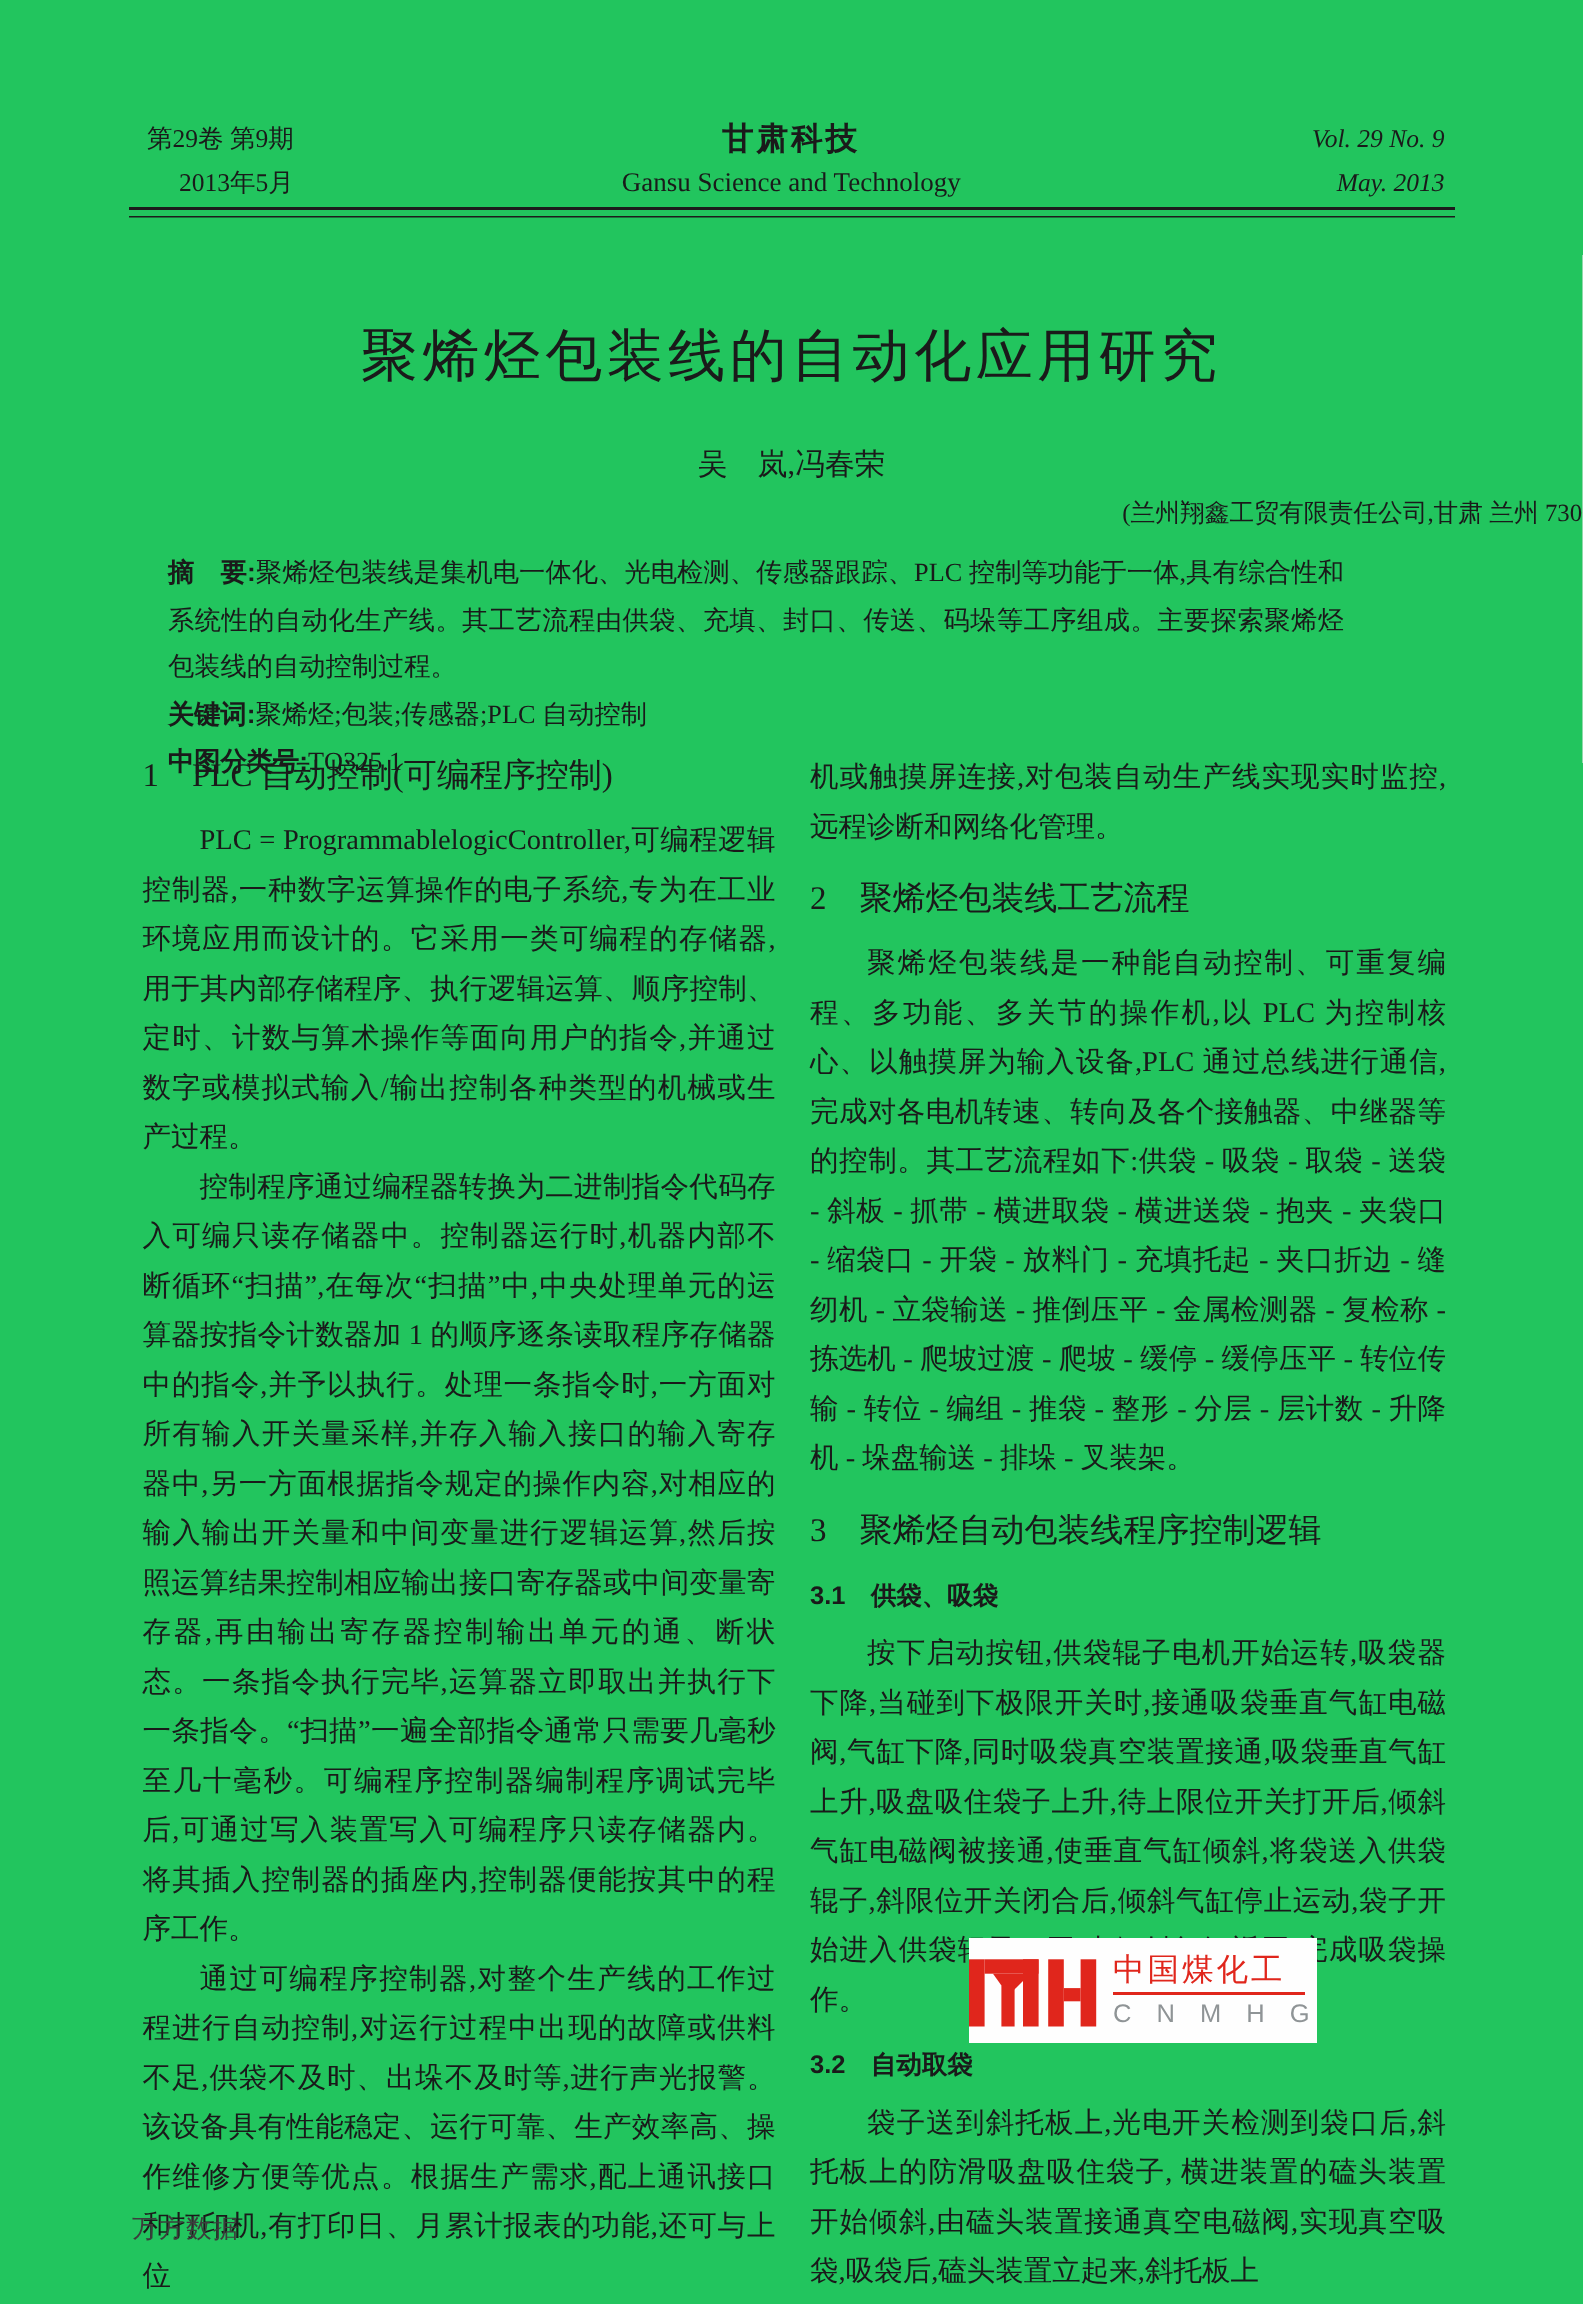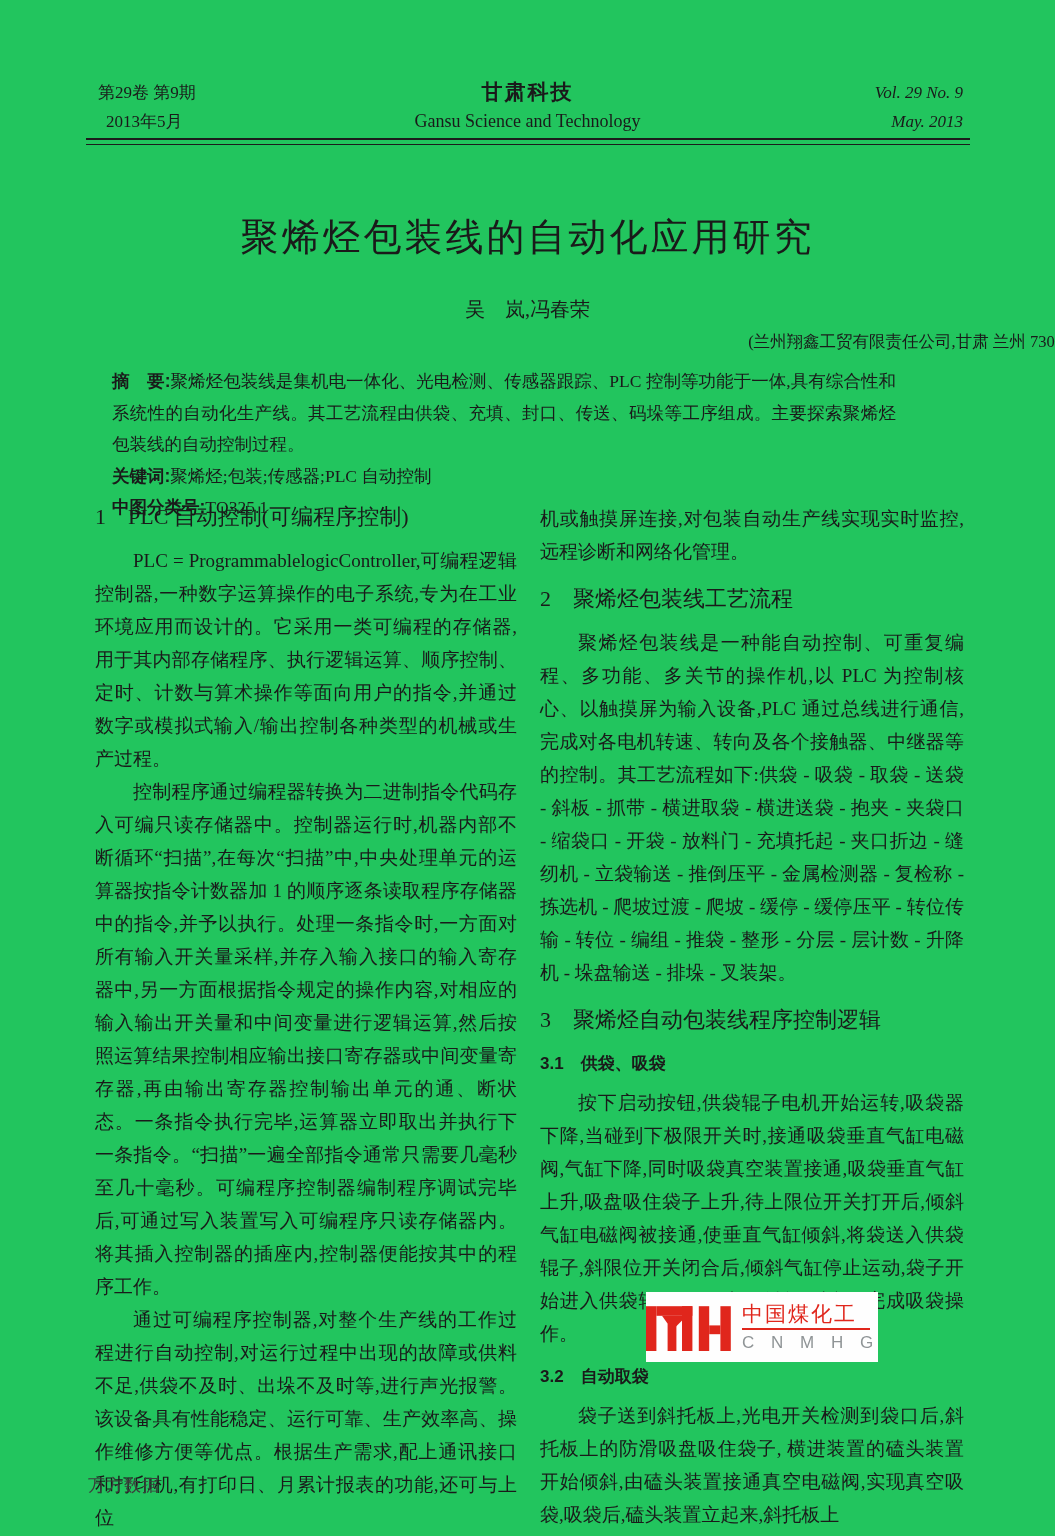--- a/index.html
+++ b/index.html
@@ -8,21 +8,21 @@
     width:1055px;height:1536px;
     margin:0 auto;
     background:#22c55e;
     font-family:"Liberation Serif","DejaVu Serif",serif;
     color:#1a1a1a;
     overflow:hidden;
   }
   
   .jheader{position:absolute;top:78px;left:0;width:100%;height:58px;}
   .jh-left{position:absolute;left:98px;top:0;font-size:17px;line-height:29px;}
-  .jh-left .l2{padding-left:8px;}
+  .jh-left .l2{padding-left:8px;text-align:right;}
   .jh-center{position:absolute;left:0;width:100%;top:0;text-align:center;}
   .jh-center .cn{font-size:21px;font-weight:bold;letter-spacing:2px;line-height:28px;}
   .jh-center .en{font-size:18px;line-height:30px;}
   .jh-right{position:absolute;right:92px;top:0;text-align:right;font-size:17px;line-height:29px;font-style:italic;}
   .dblrule{position:absolute;left:86px;top:138px;width:884px;height:4px;
     border-top:2.5px solid #1c1c1c;border-bottom:1.5px solid #1c1c1c;}
   
   .title{position:absolute;top:212px;left:0;width:100%;text-align:center;
     font-family:"Liberation Sans","DejaVu Sans",sans-serif;
     font-size:38px;font-weight:normal;letter-spacing:3px;}

